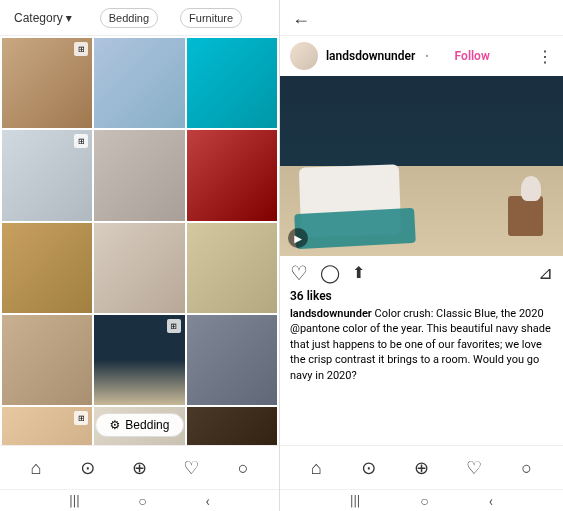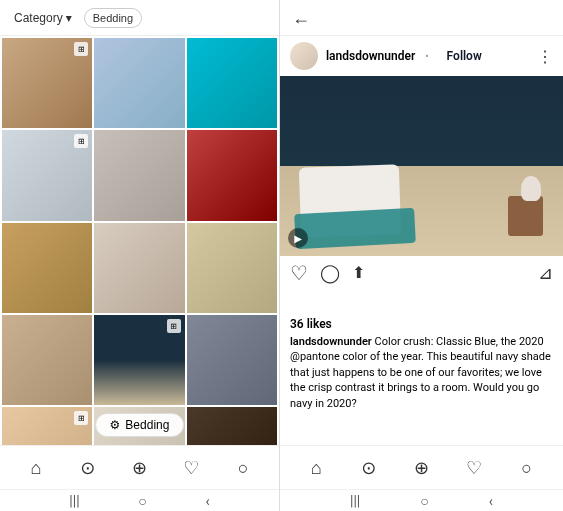--- a/index.html
+++ b/index.html
@@ -20,21 +20,21 @@
       flex-direction: column;
       border-right: 1px solid #ddd;
       background: #fff;
     }
 
     .left-header {
       display: flex;
       align-items: center;
       padding: 6px 8px;
       border-bottom: 1px solid #eee;
-      gap: 6px;
+      gap: 22px;
       height: 36px;
       overflow: hidden;
     }
 
     .category-btn {
       display: flex;
       align-items: center;
       gap: 3px;
       font-size: 12px;
       font-weight: 500;
@@ -208,24 +208,24 @@
     }
 
     .username {
       font-size: 12px;
       font-weight: 600;
       color: #000;
     }
 
     .follow-btn {
       font-size: 12px;
-      color: #0f172a;
+      color: #ec4899;
       font-weight: 600;
       cursor: pointer;
-      margin-left: 8px;
+      margin-left: 16px;
     }
 
     .dot-sep {
       font-size: 10px;
       color: #999;
       margin: 0 2px;
     }
 
     .more-btn {
       margin-left: auto;
@@ -282,21 +282,20 @@
       font-size: 18px;
       color: #333;
       cursor: pointer;
     }
 
     .likes-count {
       padding: 0 10px 3px;
       font-size: 12px;
       font-weight: 600;
       color: #000;
-      margin-top: 28px;
     }
 
     .post-caption {
       padding: 0 10px;
       font-size: 11px;
       line-height: 1.4;
       color: #000;
     }
 
     .caption-username {
@@ -336,20 +335,21 @@
 <body>
 
 <div class="left-panel">
 
   <div class="left-header">
     <button class="category-btn">
       <span>Category</span>
       <span>▾</span>
     </button>
     <button class="filter-tag active">Bedding</button>
+    <button class="filter-tag">Furniture</button>
   </div>
 
   <div style="position:relative; flex:1; overflow:hidden;">
     <div class="grid-container">
       <div class="grid-item cell-1">
         <div class="grid-item-overlay">⊞</div>
       </div>
       <div class="grid-item cell-2"></div>
       <div class="grid-item cell-3"></div>
       <div class="grid-item cell-4">

